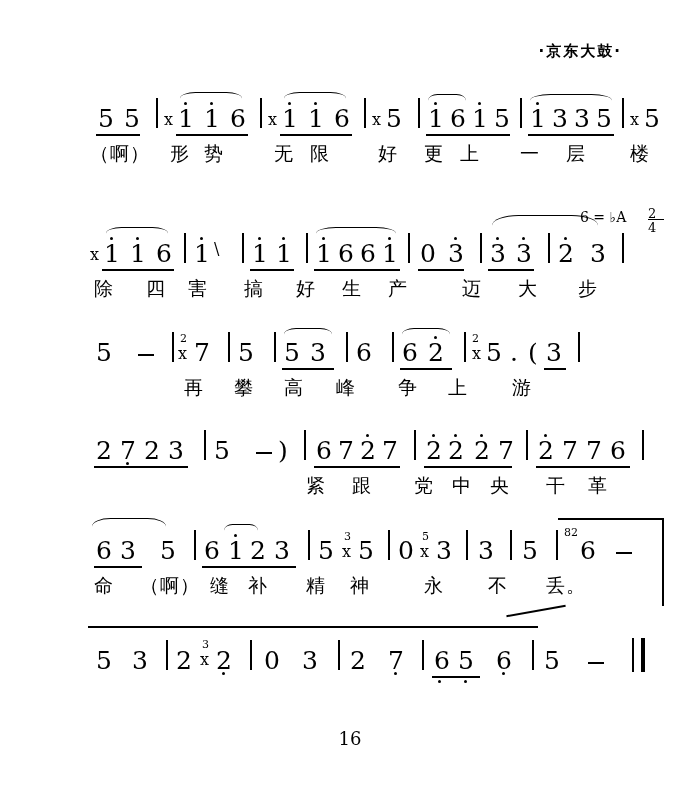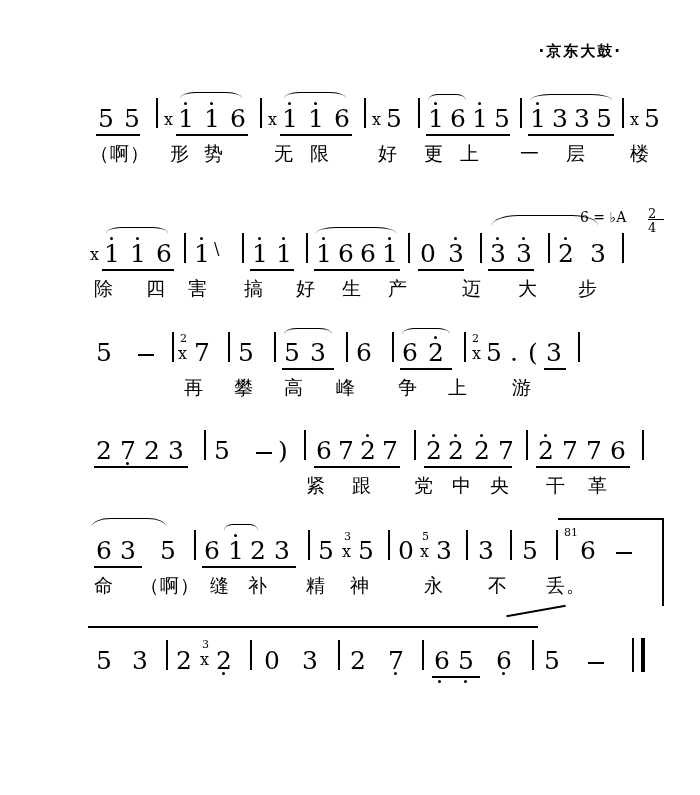--- a/index.html
+++ b/index.html
@@ -456,21 +456,21 @@
       <span class="orn" style="left:332px; top:14px;">x</span>
       <span class="n" style="left:348px; top:10px;">3</span>
       <span class="bar" style="left:378px;"></span>
 
       <span class="n" style="left:390px; top:10px;">3</span>
       <span class="bar" style="left:422px;"></span>
 
       <span class="n" style="left:434px; top:10px;">5</span>
       <span class="bar" style="left:468px;"></span>
 
-      <span class="tinynum" style="left:476px; top:-2px;">81</span>
+      <span class="tinynum" style="left:476px; top:-2px;">82</span>
       <span class="n" style="left:492px; top:10px;">6</span>
       <span class="dash" style="left:528px; top:24px;"></span>
 
       <span class="extline" style="left:470px; top:-10px; width:106px;"></span>
       <span class="extvert" style="left:574px; top:-10px; height:88px;"></span>
     </div>
     <div class="lyric-line" style="top:48px;">
       <span class="lyr" style="left:6px;">命</span>
       <span class="lyr" style="left:52px;">（啊）</span>
       <span class="lyr" style="left:122px;">缝</span>
@@ -518,13 +518,14 @@
       <span class="n" style="left:408px; top:10px;">6</span>
       <span class="dotdn" style="left:414px; top:34px;"></span>
       <span class="bar" style="left:444px;"></span>
 
       <span class="n" style="left:456px; top:10px;">5</span>
       <span class="dash" style="left:500px; top:24px;"></span>
       <span class="barfinal" style="left:544px;"></span>
     </div>
   </div>
 
+  <div class="page-number">16</div>
 </div>
 
 </body></html>

